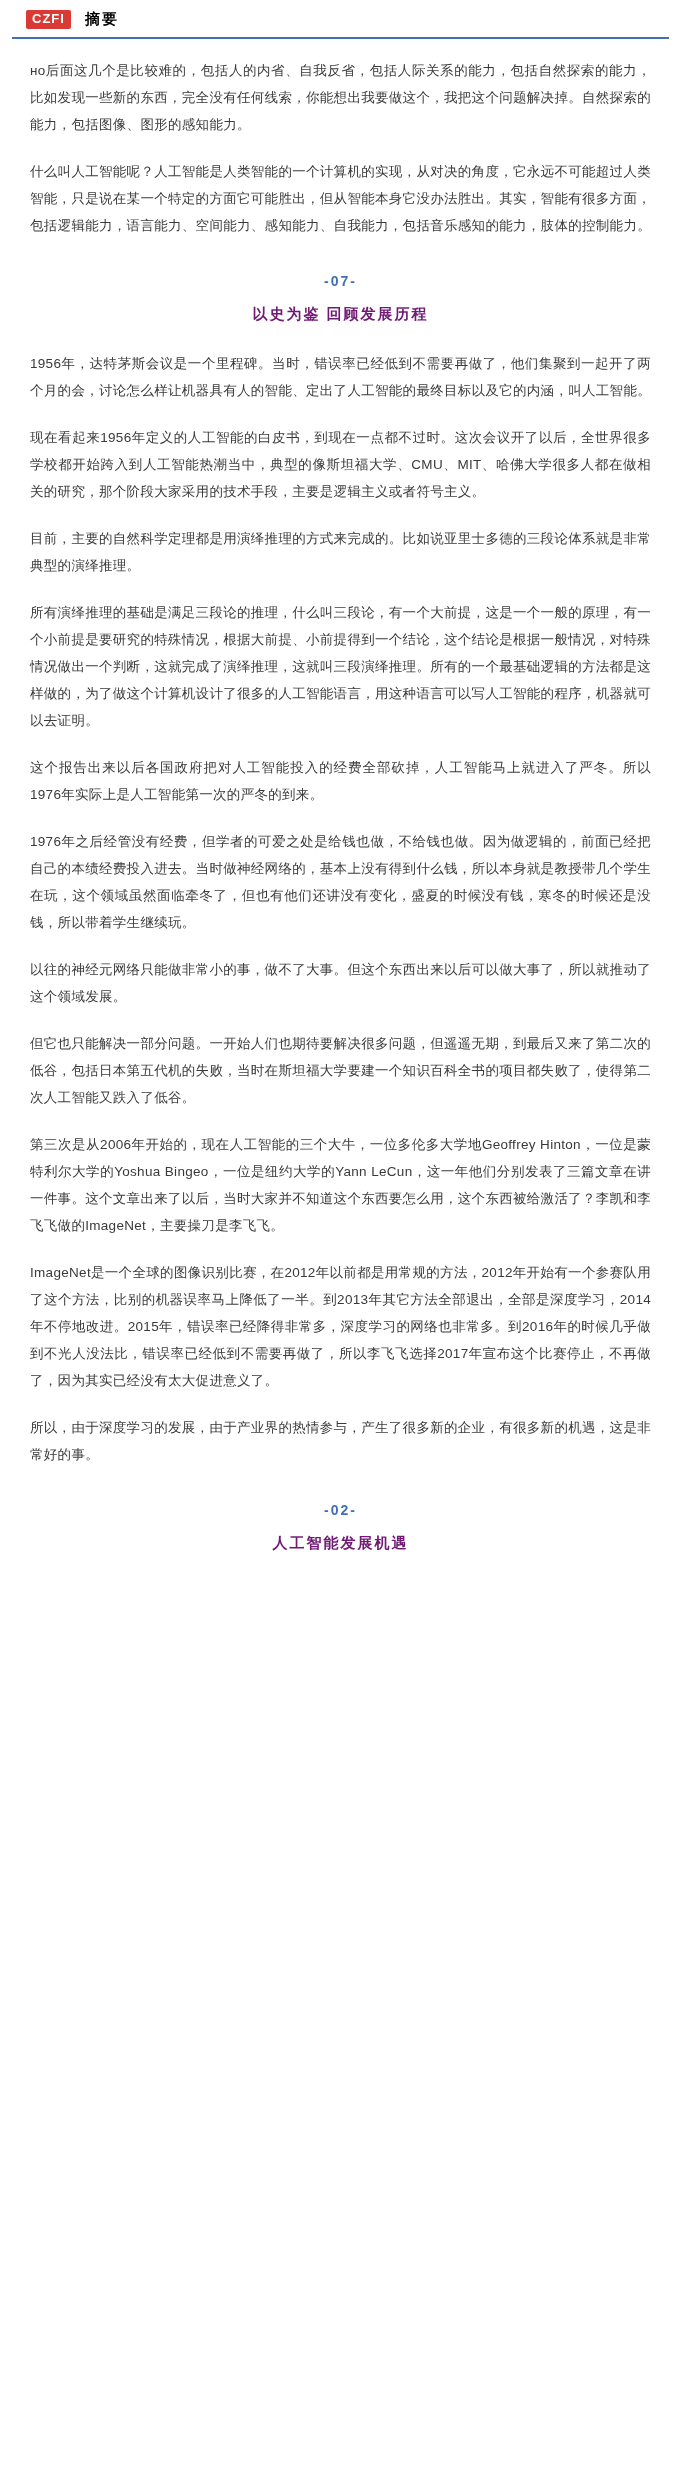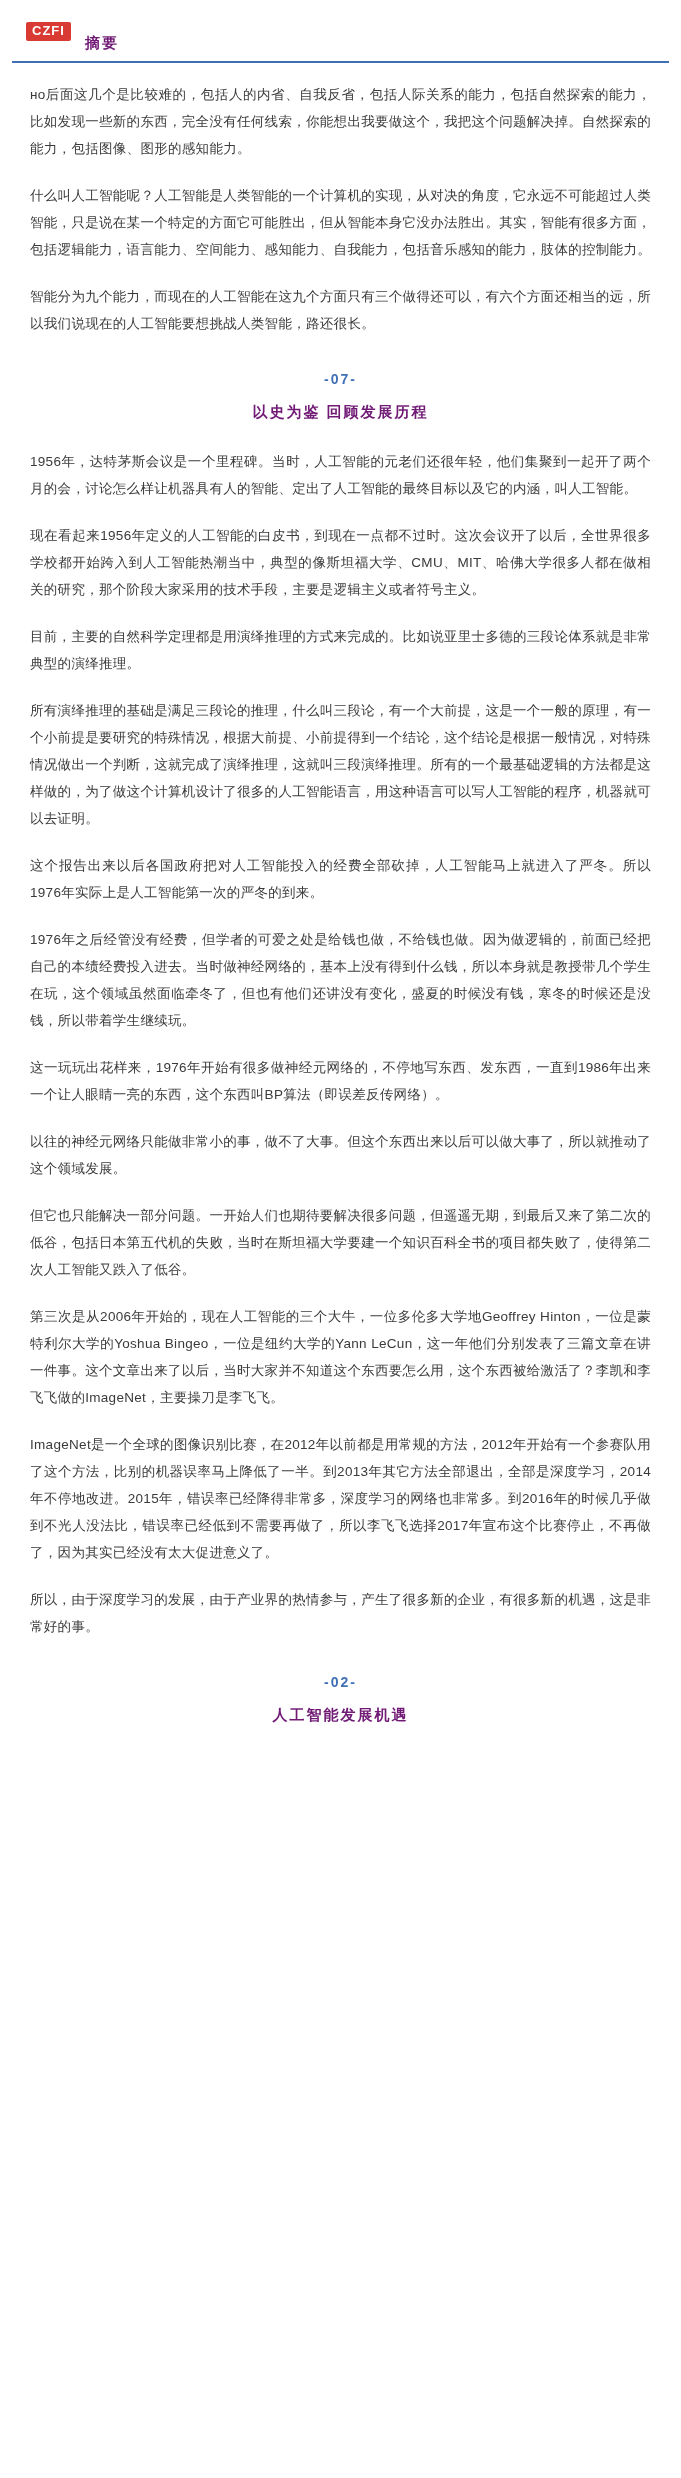--- a/index.html
+++ b/index.html
@@ -37,23 +37,22 @@
     letter-spacing: 1px;
     padding: 2px 6px 3px 6px;
     border-radius: 2px;
     line-height: 1.1;
     font-family: "Liberation Sans", sans-serif;
   }
   .header-title {
     margin-left: 14px;
     font-size: 15px;
     font-weight: bold;
-    color: #701a75;
+    color: #000000;
     letter-spacing: 2px;
-    margin-top: 24px;
   }
   
   .content {
     padding: 18px 30px 30px 30px;
   }
   p.para {
     font-size: 13.5px;
     line-height: 2.0;
     color: #3a3a3a;
     margin: 0 0 20px 0;
@@ -85,32 +84,30 @@
 
   <div class="header">
     <span class="logo">CZFI</span>
     <span class="header-title">摘要</span>
   </div>
 
   <div class="content">
 
     <p class="para">но后面这几个是比较难的，包括人的内省、自我反省，包括人际关系的能力，包括自然探索的能力，比如发现一些新的东西，完全没有任何线索，你能想出我要做这个，我把这个问题解决掉。自然探索的能力，包括图像、图形的感知能力。</p>
     <p class="para">什么叫人工智能呢？人工智能是人类智能的一个计算机的实现，从对决的角度，它永远不可能超过人类智能，只是说在某一个特定的方面它可能胜出，但从智能本身它没办法胜出。其实，智能有很多方面，包括逻辑能力，语言能力、空间能力、感知能力、自我能力，包括音乐感知的能力，肢体的控制能力。</p>
-    <p class="para">智能分为九个能力，而现在的人工智能在这九个方面只有三个做得还可以，有六个方面还相当的远，所以我们说现在的人工智能要想挑战人类智能，路还很长。</p>
 
     <div class="section-num">-07-</div>
     <div class="section-title">以史为鉴 回顾发展历程</div>
 
-    <p class="para">1956年，达特茅斯会议是一个里程碑。当时，人工智能的元老们还很年轻，他们集聚到一起开了两个月的会，讨论怎么样让机器具有人的智能、定出了人工智能的最终目标以及它的内涵，叫人工智能。</p>
+    <p class="para">1956年，达特茅斯会议是一个里程碑。当时，错误率已经低到不需要再做了，他们集聚到一起开了两个月的会，讨论怎么样让机器具有人的智能、定出了人工智能的最终目标以及它的内涵，叫人工智能。</p>
     <p class="para">现在看起来1956年定义的人工智能的白皮书，到现在一点都不过时。这次会议开了以后，全世界很多学校都开始跨入到人工智能热潮当中，典型的像斯坦福大学、CMU、MIT、哈佛大学很多人都在做相关的研究，那个阶段大家采用的技术手段，主要是逻辑主义或者符号主义。</p>
     <p class="para">目前，主要的自然科学定理都是用演绎推理的方式来完成的。比如说亚里士多德的三段论体系就是非常典型的演绎推理。</p>
     <p class="para">所有演绎推理的基础是满足三段论的推理，什么叫三段论，有一个大前提，这是一个一般的原理，有一个小前提是要研究的特殊情况，根据大前提、小前提得到一个结论，这个结论是根据一般情况，对特殊情况做出一个判断，这就完成了演绎推理，这就叫三段演绎推理。所有的一个最基础逻辑的方法都是这样做的，为了做这个计算机设计了很多的人工智能语言，用这种语言可以写人工智能的程序，机器就可以去证明。</p>
     <p class="para">这个报告出来以后各国政府把对人工智能投入的经费全部砍掉，人工智能马上就进入了严冬。所以1976年实际上是人工智能第一次的严冬的到来。</p>
     <p class="para">1976年之后经管没有经费，但学者的可爱之处是给钱也做，不给钱也做。因为做逻辑的，前面已经把自己的本绩经费投入进去。当时做神经网络的，基本上没有得到什么钱，所以本身就是教授带几个学生在玩，这个领域虽然面临牵冬了，但也有他们还讲没有变化，盛夏的时候没有钱，寒冬的时候还是没钱，所以带着学生继续玩。</p>
-    <p class="para">这一玩玩出花样来，1976年开始有很多做神经元网络的，不停地写东西、发东西，一直到1986年出来一个让人眼睛一亮的东西，这个东西叫BP算法（即误差反传网络）。</p>
     <p class="para">以往的神经元网络只能做非常小的事，做不了大事。但这个东西出来以后可以做大事了，所以就推动了这个领域发展。</p>
     <p class="para">但它也只能解决一部分问题。一开始人们也期待要解决很多问题，但遥遥无期，到最后又来了第二次的低谷，包括日本第五代机的失败，当时在斯坦福大学要建一个知识百科全书的项目都失败了，使得第二次人工智能又跌入了低谷。</p>
     <p class="para">第三次是从2006年开始的，现在人工智能的三个大牛，一位多伦多大学地Geoffrey Hinton，一位是蒙特利尔大学的Yoshua Bingeo，一位是纽约大学的Yann LeCun，这一年他们分别发表了三篇文章在讲一件事。这个文章出来了以后，当时大家并不知道这个东西要怎么用，这个东西被给激活了？李凯和李飞飞做的ImageNet，主要操刀是李飞飞。</p>
     <p class="para">ImageNet是一个全球的图像识别比赛，在2012年以前都是用常规的方法，2012年开始有一个参赛队用了这个方法，比别的机器误率马上降低了一半。到2013年其它方法全部退出，全部是深度学习，2014年不停地改进。2015年，错误率已经降得非常多，深度学习的网络也非常多。到2016年的时候几乎做到不光人没法比，错误率已经低到不需要再做了，所以李飞飞选择2017年宣布这个比赛停止，不再做了，因为其实已经没有太大促进意义了。</p>
     <p class="para">所以，由于深度学习的发展，由于产业界的热情参与，产生了很多新的企业，有很多新的机遇，这是非常好的事。</p>
 
     <div class="section-num">-02-</div>
     <div class="section-title">人工智能发展机遇</div>
 
     <div class="spacer-bottom"></div>

